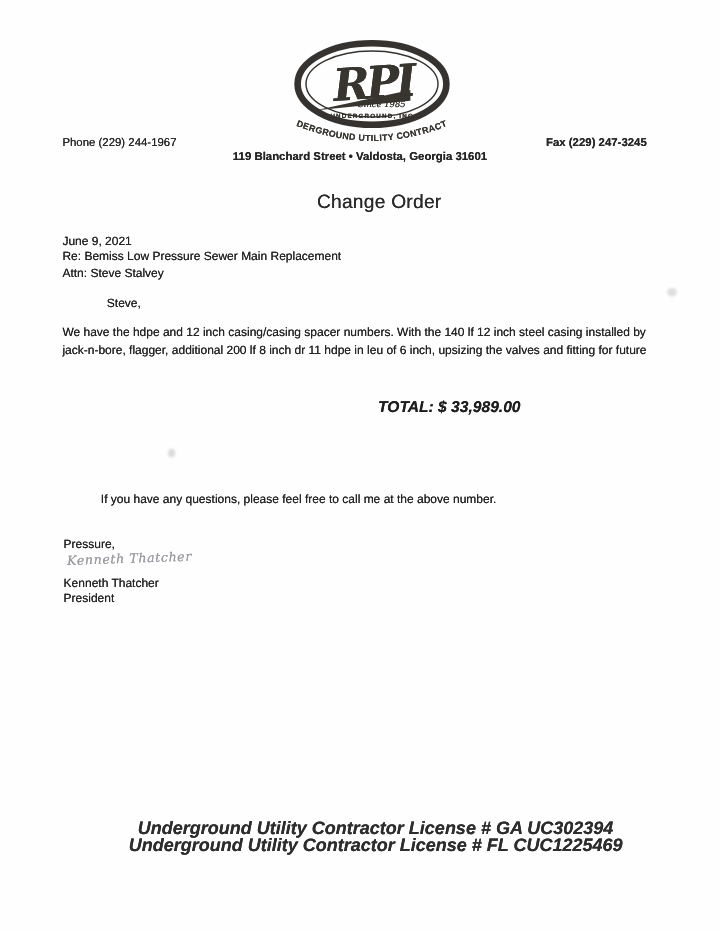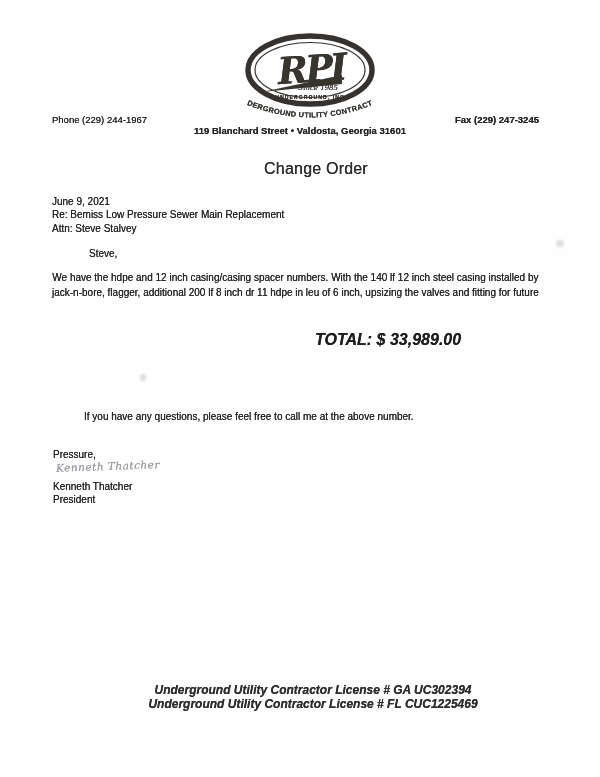--- a/index.html
+++ b/index.html
@@ -16,38 +16,38 @@
   .abs{ position:absolute; white-space:nowrap; }
   .small{ font-size:9.5px; }
   .bodytxt{ font-size:10px; }
   .center{ left:0; width:100%; text-align:center; }
   .semib{ font-weight:600; }
   .hdr-address{ top:125px; }
   .hdr-site{ top:138px; text-decoration:underline; }
   .doc-title{ top:160px; font-size:16px; padding-left:32px; box-sizing:border-box; letter-spacing:.2px; color:#2a2a2a;}
   .date-block{ left:52px; top:195px; line-height:13.3px; }
   .salutation{ left:52px; top:248px;margin-left:37px; }
-  .body-block{ left:52px; top:270px; line-height:15.2px;text-align:center; }
-  .total-line{ left:315px; top:331px; font-size:16px; font-weight:bold; font-style:italic; color:#1f1f1f; }
+  .body-block{ left:52px; top:270px; line-height:15.2px; }
+  .total-line{ left:315px; top:331px; font-size:13px; font-weight:bold; font-style:italic; color:#1f1f1f; }
   .note-line{ left:52px; top:411px;margin-left:32px; }
   .signoff{ left:53px; top:449px; }
   .sig-script{
     left:56px; top:460px;
     font-family:"DejaVu Serif", serif;
     font-style:italic;
     font-size:10.5px;
     color:#9b9ba1;
     transform:rotate(-2deg);
     letter-spacing:.5px;
   }
   .sig-name{ left:53px; top:481px; }
   .sig-title{ left:53px; top:494px; }
   .footer-block{
     top:684px; line-height:13.8px;
-    font-size:12px; font-weight:bold; font-style:italic;
+    font-size:15px; font-weight:bold; font-style:italic;
     padding-left:26px; box-sizing:border-box;
     color:#2d2d2d;
   }
   .logo-wrap{ left:237px; top:33px; width:146px; height:94px; }
   .speck{ position:absolute; border-radius:50%; background:#b9b9b9; filter:blur(1px); }
   .speck-1{ left:556px; top:240px; width:8px; height:7px; opacity:.45; }
   .speck-2{ left:140px; top:374px; width:6px; height:7px; opacity:.5; }
 </style>
 </head>
 <body>

